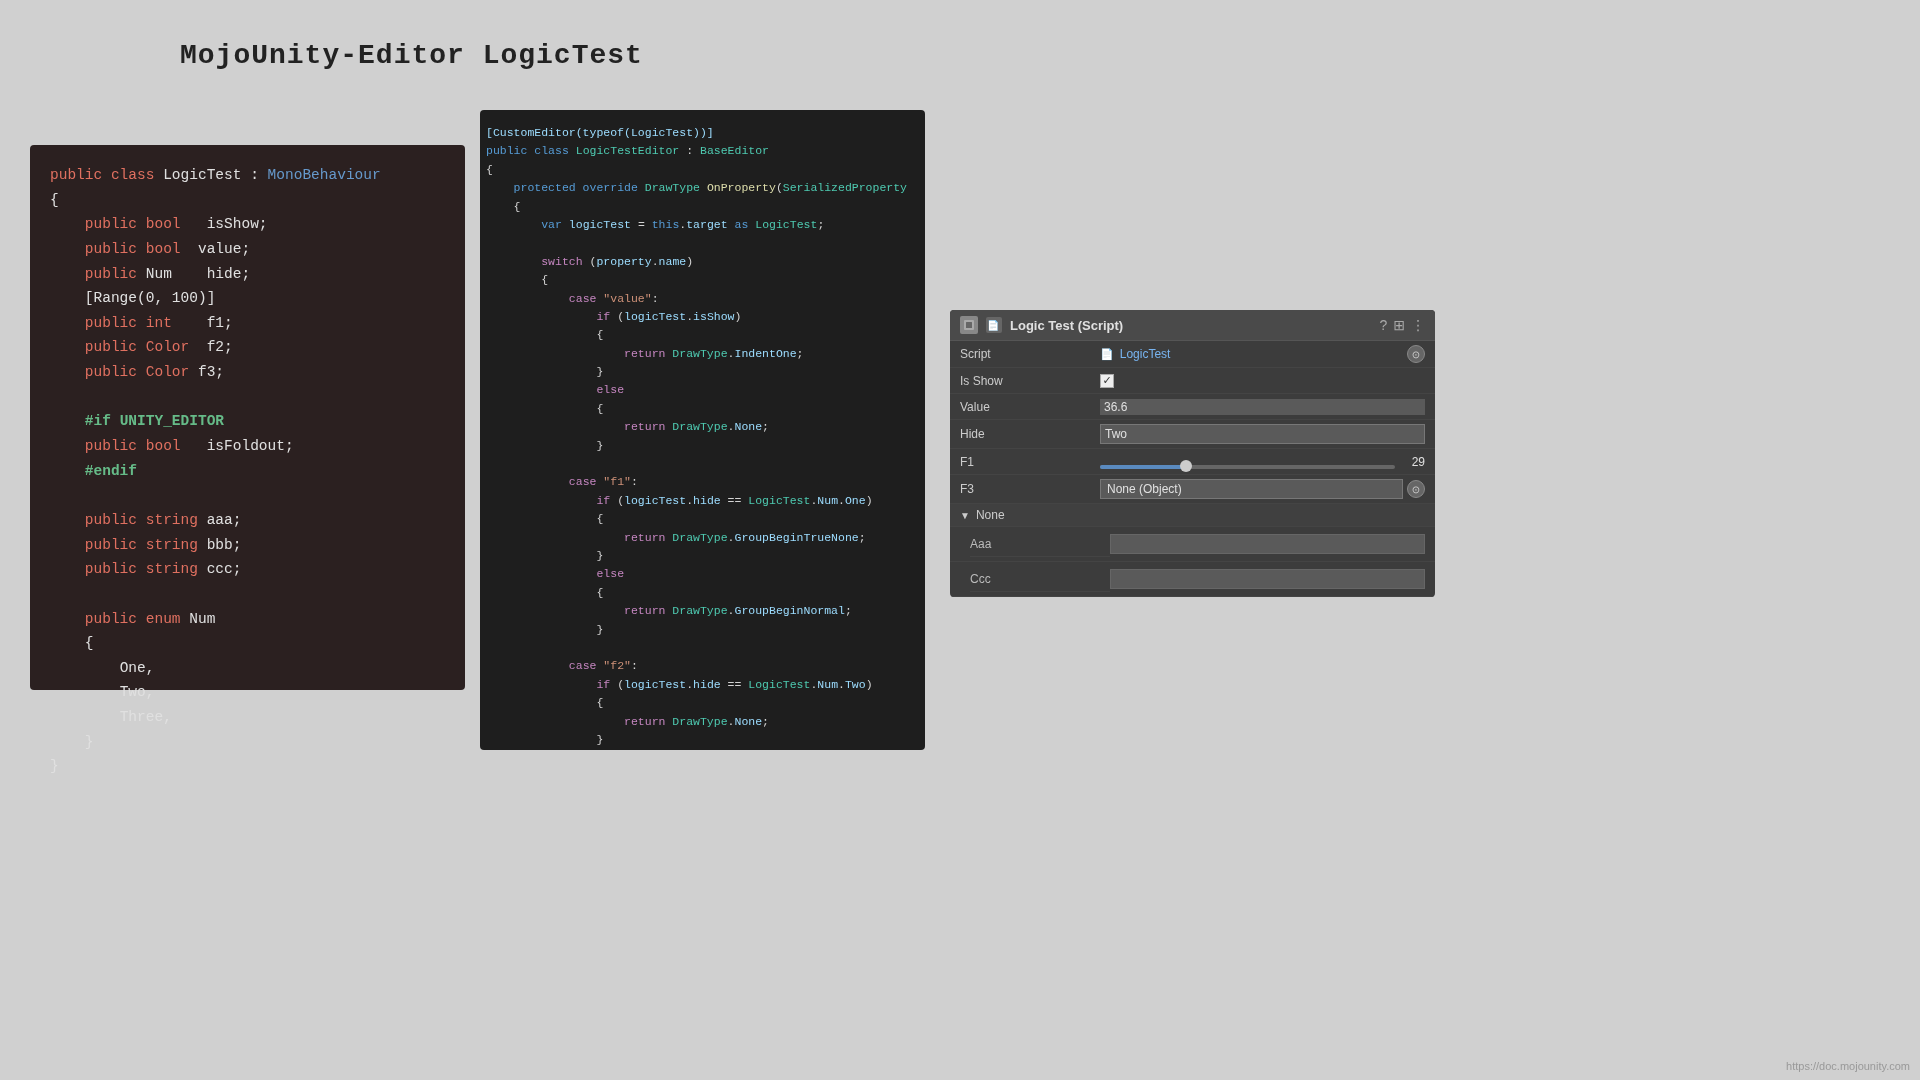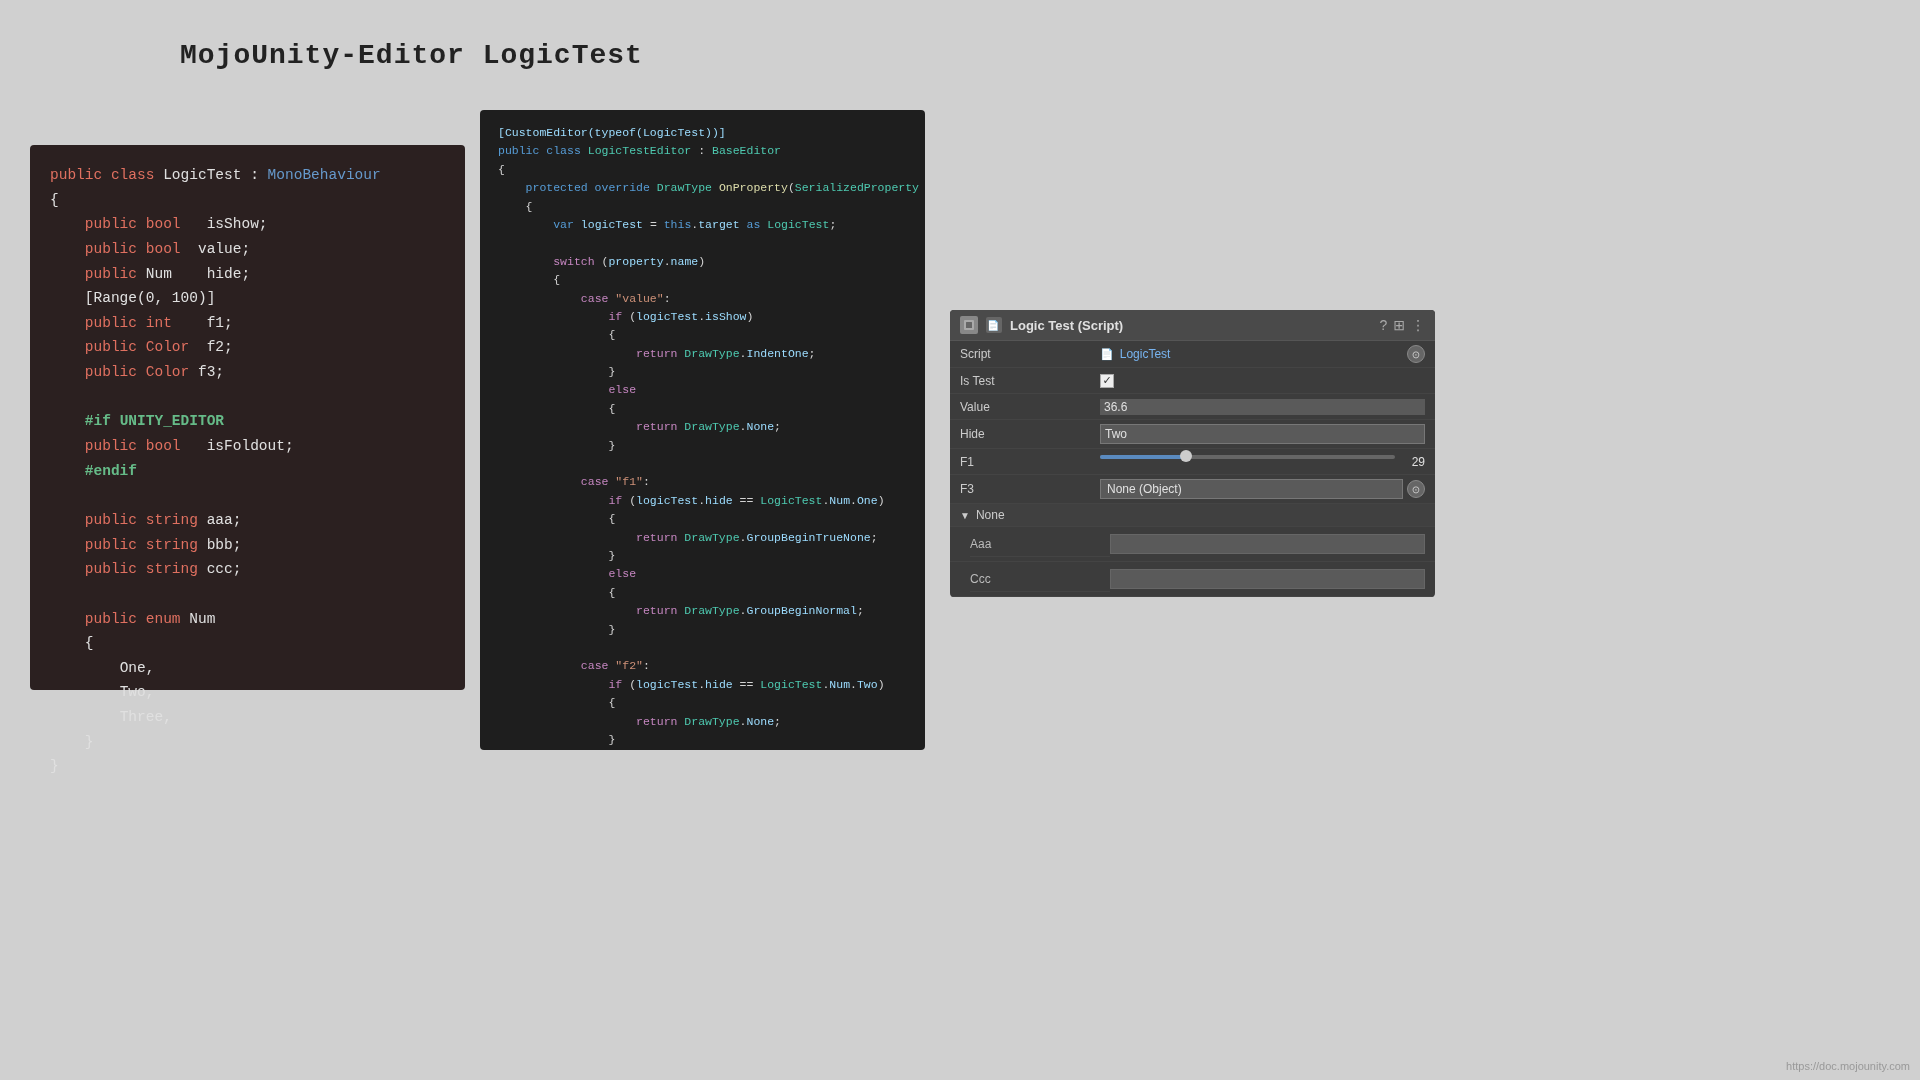--- a/index.html
+++ b/index.html
@@ -41,21 +41,21 @@
 
     
     .code-panel-center {
       position: absolute;
       top: 110px;
       left: 480px;
       width: 445px;
       height: 640px;
       background-color: #1e1e1e;
       border-radius: 4px;
-      padding: 14px 18px;
+      padding: 14px 6px;
       color: #d4d4d4;
       font-size: 12px;
       line-height: 1.65;
       font-family: 'Courier New', monospace;
       overflow: hidden;
     }
 
     
     .inspector-panel {
       position: absolute;
@@ -187,21 +187,21 @@
       color: #e0e0e0;
       font-size: 12px;
       padding: 2px 4px;
       outline: none;
       appearance: none;
       cursor: pointer;
     }
 
     .slider-container {
       display: flex;
-      align-items: flex-start;
+      align-items: flex-end;
       flex: 1;
       gap: 0;
     }
 
     .slider-track {
       flex: 1;
       height: 4px;
       background: #666;
       border-radius: 2px;
       position: relative;
@@ -441,21 +441,21 @@
   <div class="inspector-row">
     <div class="row-label">Script</div>
     <div class="row-value" style="display:flex; align-items:center; gap:6px;">
       <span class="icon-doc" style="font-size:11px;">📄</span>
       <span class="row-value-link">LogicTest</span>
       <div class="circle-btn" style="margin-left:auto;">⊙</div>
     </div>
   </div>
 
   <div class="inspector-row">
-    <div class="row-label">Is Test</div>
+    <div class="row-label">Is Show</div>
     <div class="row-value">
       <div class="checkbox-checked">✓</div>
     </div>
   </div>
 
   <div class="inspector-row">
     <div class="row-label">Value</div>
     <div class="row-value">
       <input class="row-value-input" type="text" value="36.6" style="">
     </div>

